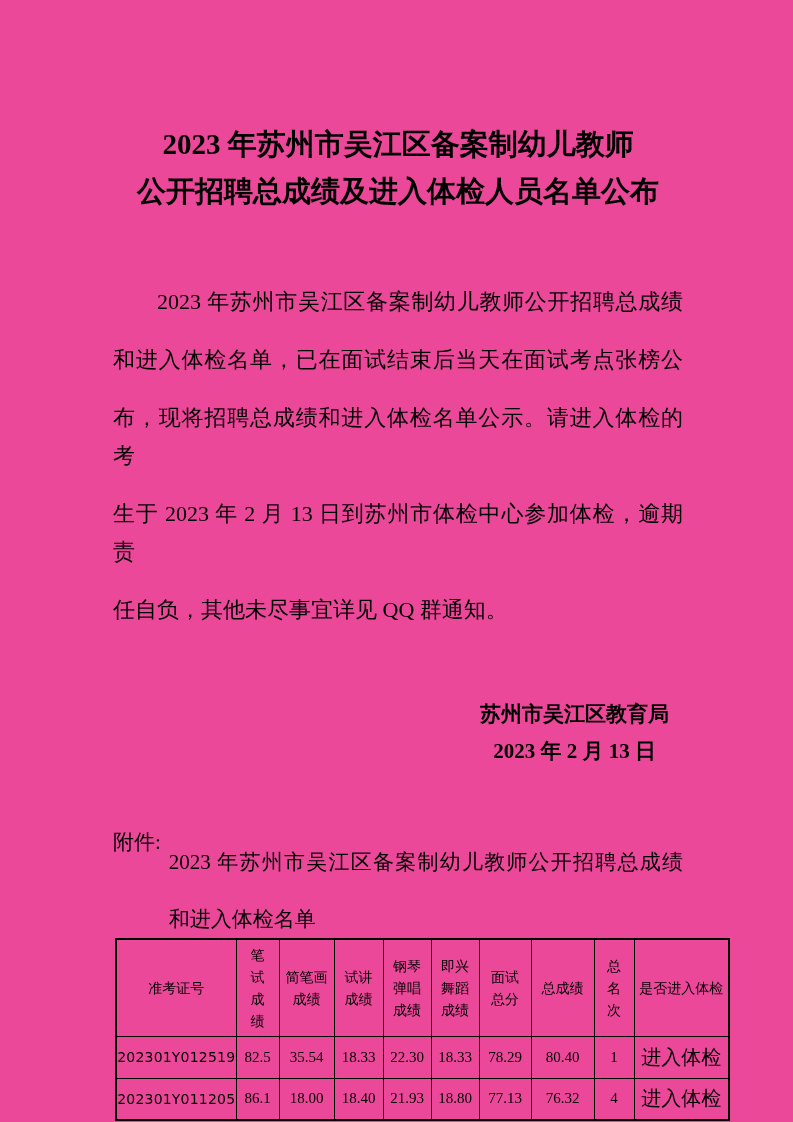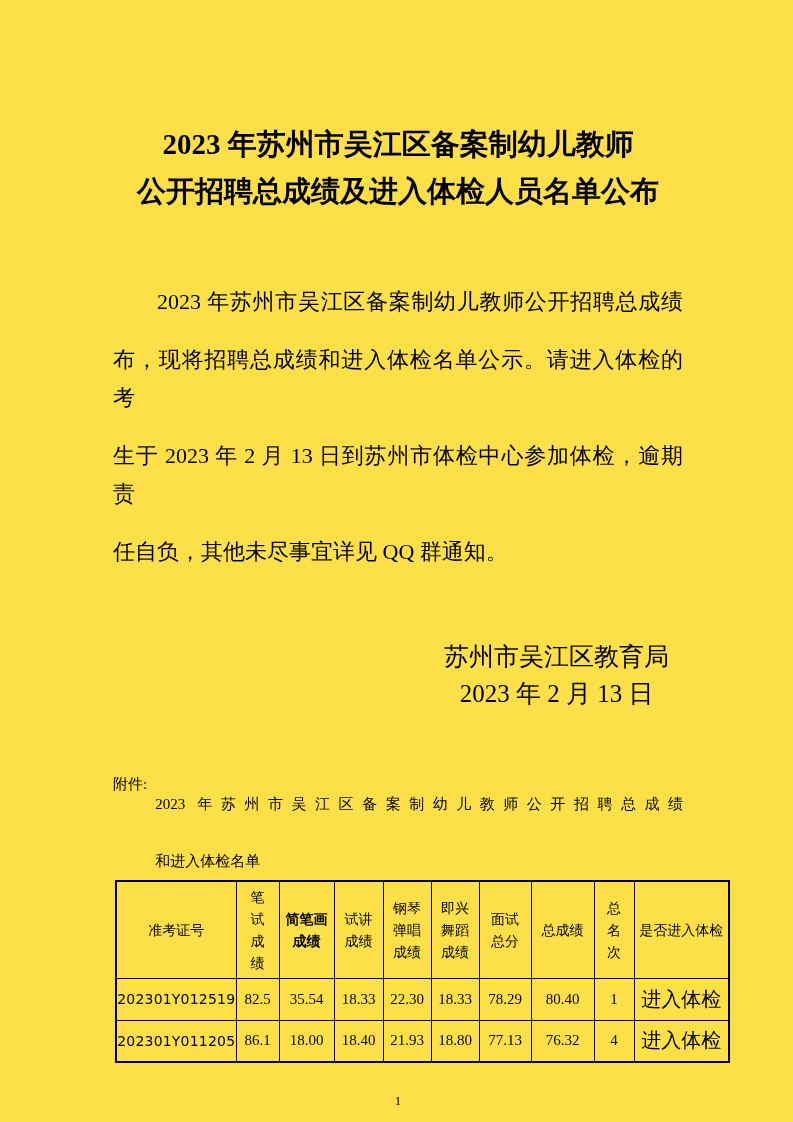--- a/index.html
+++ b/index.html
@@ -2,44 +2,44 @@
 <html><head>
 <meta charset="utf-8">
 <style>
   * { margin: 0; padding: 0; box-sizing: border-box; }
   html, body { background: #ffffff; }
   .page {
     position: relative;
     width: 793px;
     height: 1122px;
     margin: 0 auto;
-    background: #fde047;
+    background: #ec4899;
     color: #000000;
     padding: 121px 110px 0 113px;
     overflow: hidden;
     font-family: "Liberation Serif", "DejaVu Serif", serif;
   }
   
   .doc-title {
     text-align: center;
     font-size: 29px;
     font-weight: bold;
     line-height: 47px;
     font-family: "Liberation Serif", "DejaVu Serif", serif;
   }
   
   .body-block { margin-top: 68px; width: 570px; font-size: 22px; line-height: 38px; }
   .jline { text-align: justify; text-align-last: justify; margin-top: 20px; }
   .jline.first { text-indent: 2em; }
   .jline.last { text-align-last: left; }
   
   .sign-wrap { margin-top: 67px; width: 570px; text-align: right; }
-  .sign-block { display: inline-block; text-align: center; margin-right: 14px; font-size: 25px; line-height: 37px; }
+  .sign-block { display: inline-block; text-align: center; margin-right: 14px; font-size: 21px; line-height: 37px; font-weight: bold; }
   
-  .attach-block { margin-top: 54px; display: flex; font-size: 15px; line-height: 37px; width: 570px; }
+  .attach-block { margin-top: 54px; display: flex; font-size: 21px; line-height: 37px; width: 570px; }
   .attach-label { flex: 0 0 auto; white-space: nowrap; margin-right: 8px; }
   .attach-lines { flex: 1 1 auto; }
   .attach-lines .jline { text-align: justify; text-align-last: justify; }
   .attach-lines .jline.last { text-align-last: left; }
   
   table.score-table {
     border-collapse: collapse;
     margin-left: 2px;
     table-layout: fixed;
     width: 613px;
@@ -57,39 +57,40 @@
   .hwrap {
     font-family: "DejaVu Sans", "Liberation Sans", sans-serif;
     font-size: 14px;
     line-height: 22px;
     word-break: break-all;
     margin: 0 auto;
     text-align: center;
   }
   .hwrap.v1 { width: 16px; }
   .hwrap.w2 { width: 30px; }
-  .hwrap.w3 { width: 44px; font-weight: bold; }
+  .hwrap.w3 { width: 44px; }
   .cell-id  { font-family: "DejaVu Sans", "Liberation Sans", sans-serif; font-size: 14px; letter-spacing: 0.2px; }
   .cell-num { font-family: Liberation Serif, serif; font-size: 15px; }
   .cell-cjk { font-family: "Liberation Serif", "DejaVu Serif", serif; font-size: 20px; }
   
   .page-number { margin-top: 30px; text-align: center; font-size: 13px; font-family: "Liberation Serif", "DejaVu Serif", serif; }
 </style>
 </head>
 <body>
 
 <div class="page">
 
   <div class="doc-title">
     <div>2023 年苏州市吴江区备案制幼儿教师</div>
     <div>公开招聘总成绩及进入体检人员名单公布</div>
   </div>
 
   <div class="body-block">
     <div class="jline first">2023 年苏州市吴江区备案制幼儿教师公开招聘总成绩</div>
+    <div class="jline">和进入体检名单，已在面试结束后当天在面试考点张榜公</div>
     <div class="jline">布，现将招聘总成绩和进入体检名单公示。请进入体检的考</div>
     <div class="jline">生于 2023 年 2 月 13 日到苏州市体检中心参加体检，逾期责</div>
     <div class="jline last">任自负，其他未尽事宜详见 QQ 群通知。</div>
   </div>
 
   <div class="sign-wrap">
     <div class="sign-block">
       <div>苏州市吴江区教育局</div>
       <div>2023 年 2 月 13 日</div>
     </div>

